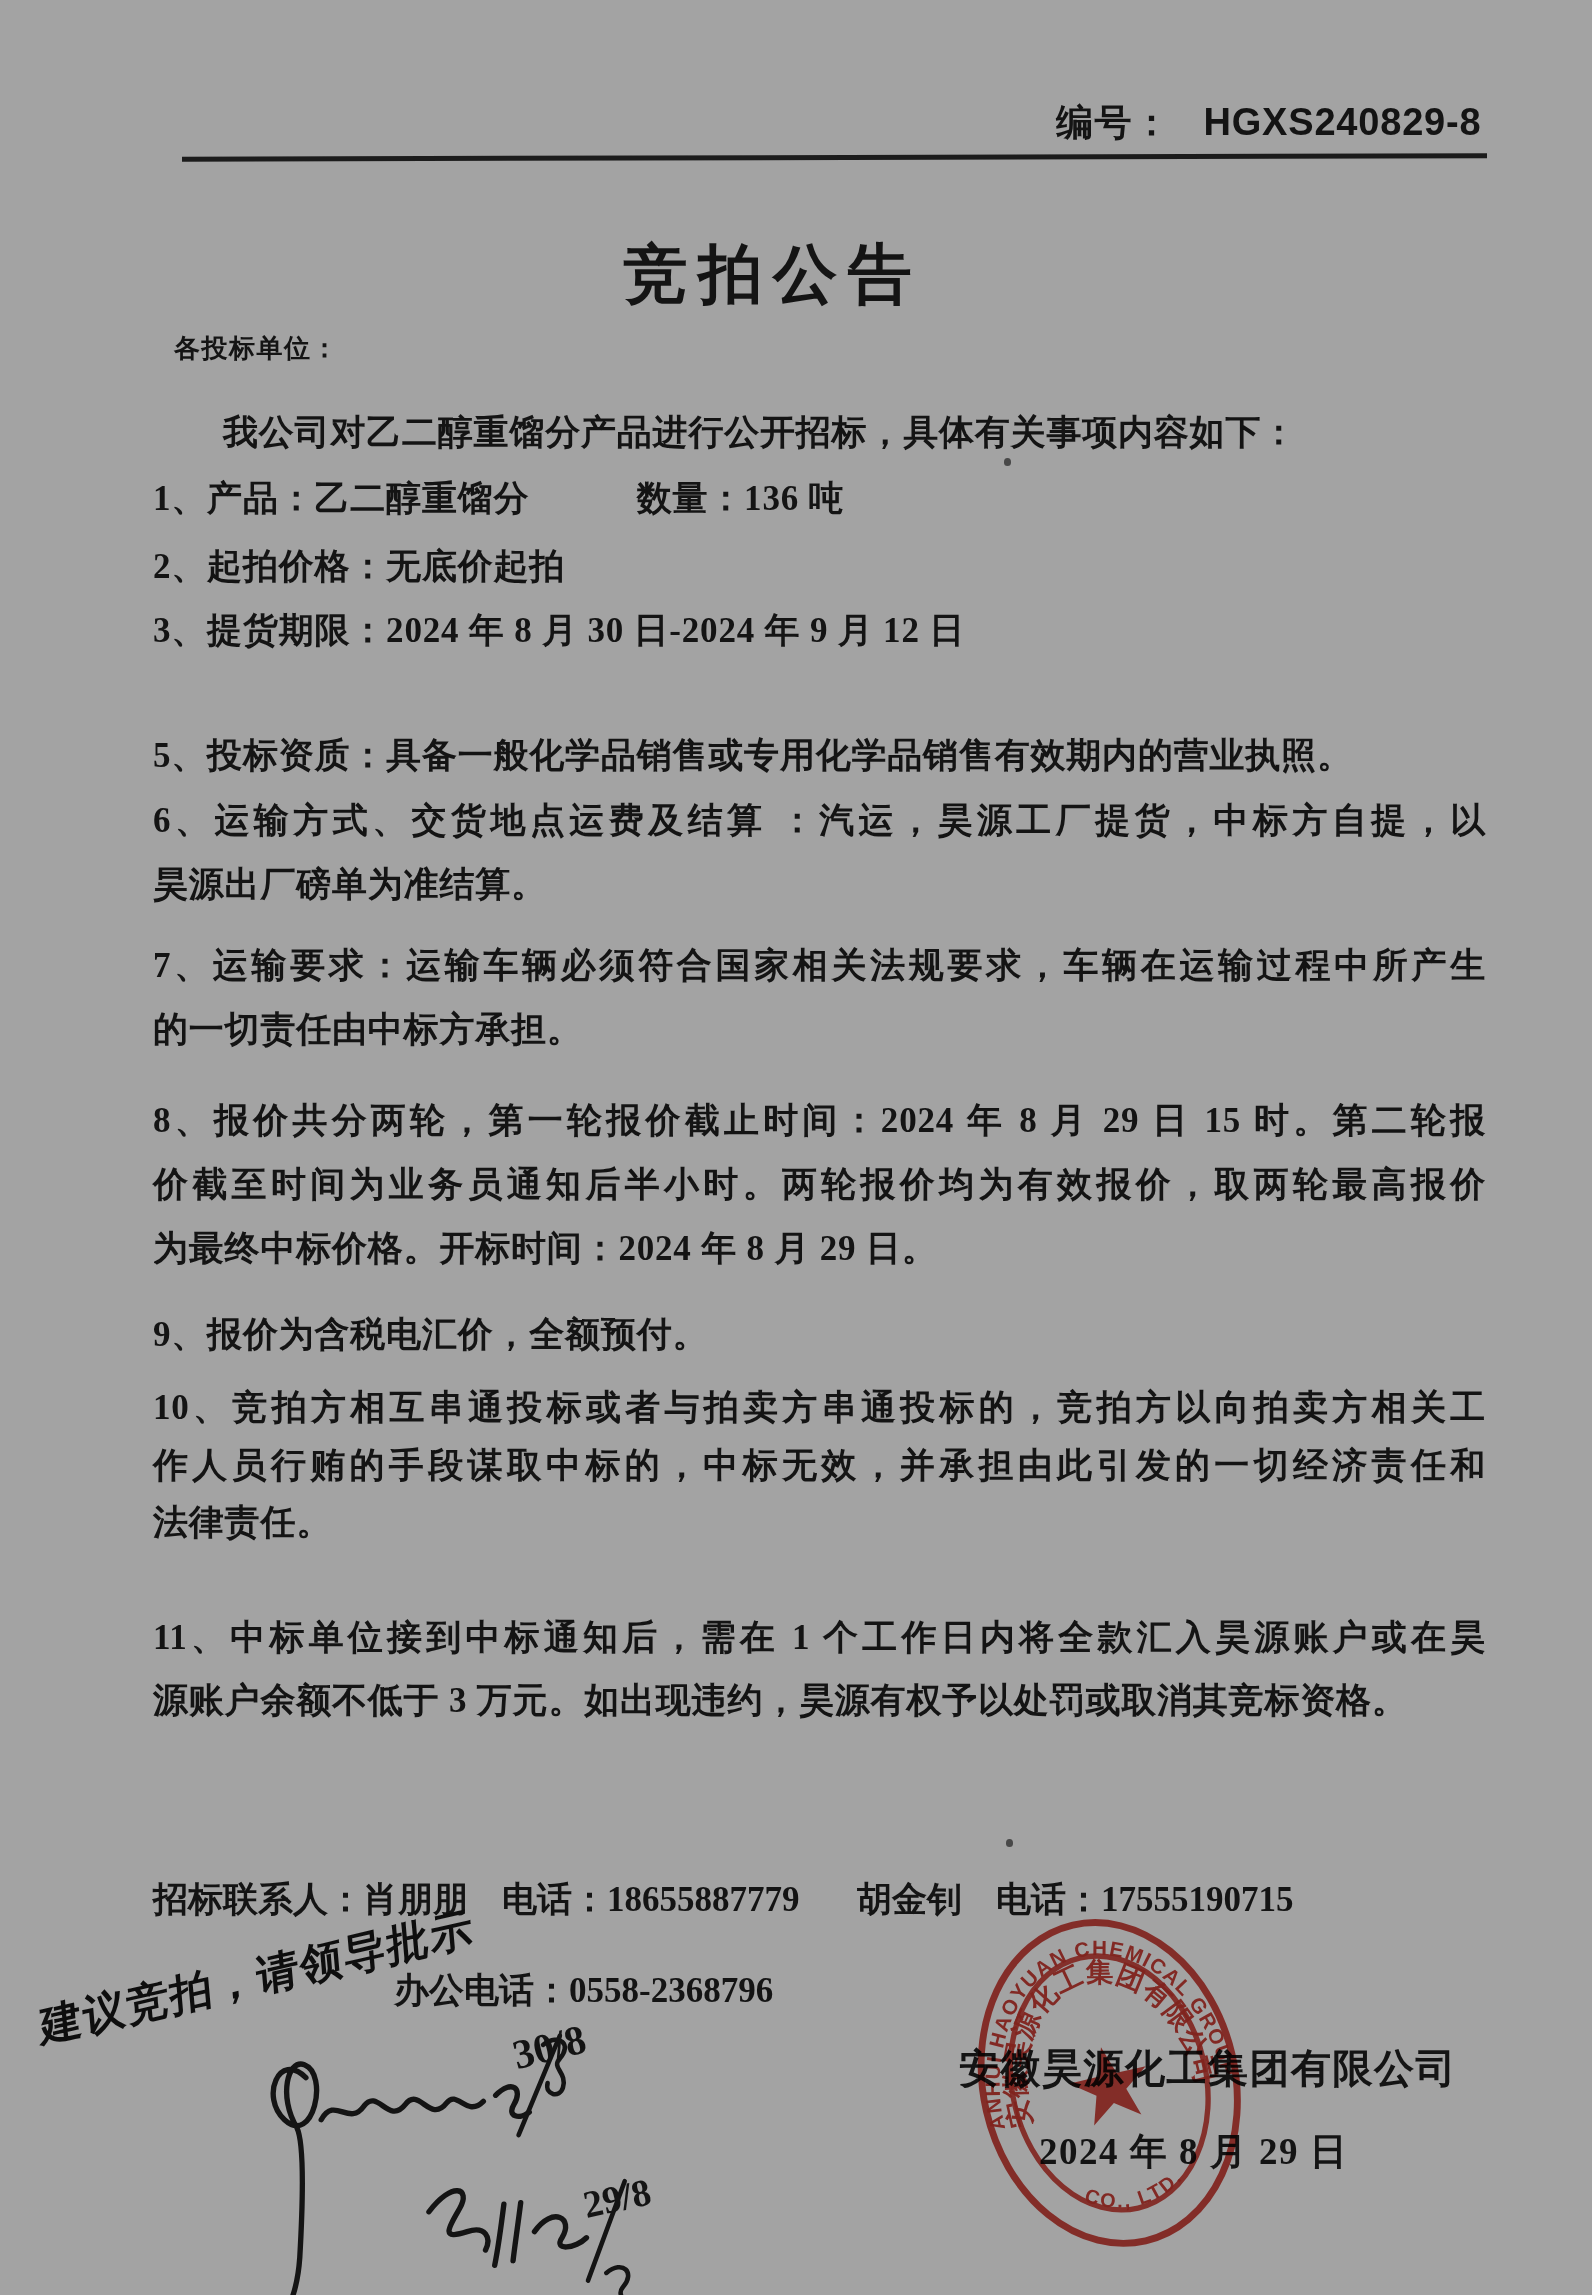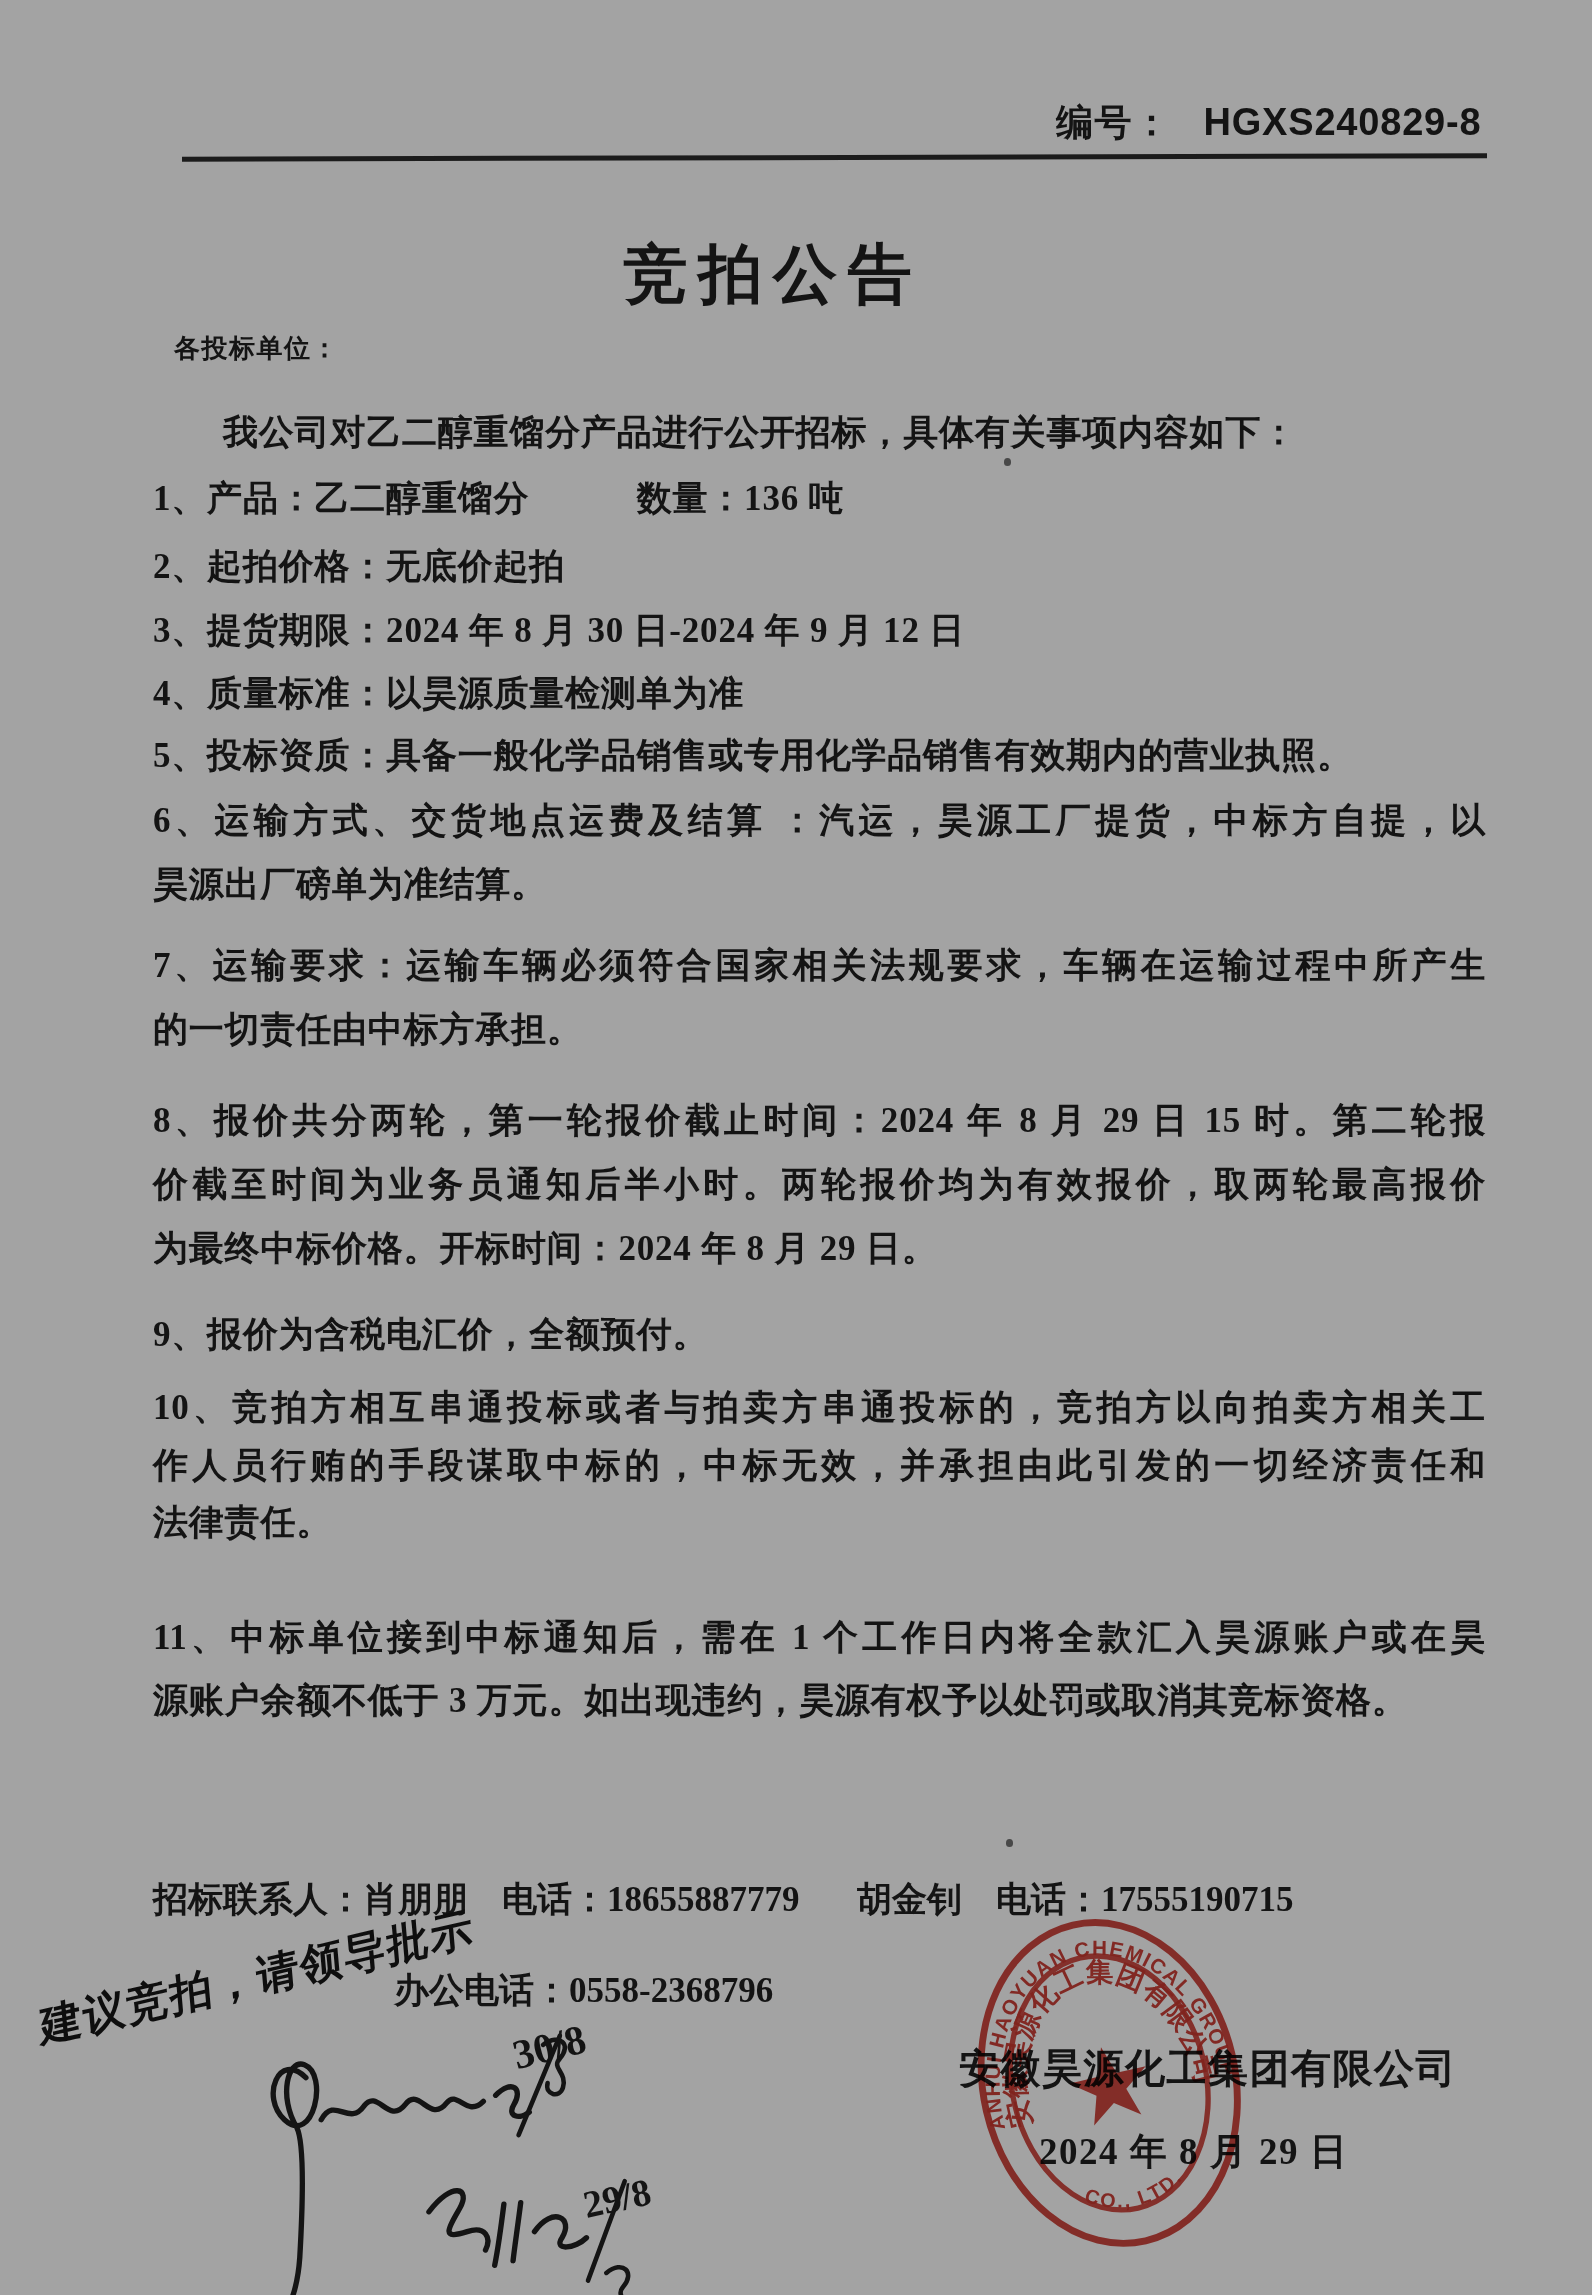--- a/index.html
+++ b/index.html
@@ -44,21 +44,20 @@
   <div class="rule"></div>
 
   <div class="title">竞拍公告</div>
   <div class="salutation">各投标单位：</div>
   <div class="ink-dot" style="top:458px;left:1004px;"></div>
 
   <div class="line indent" style="top:402px;">我公司对乙二醇重馏分产品进行公开招标，具体有关事项内容如下：</div>
   <div class="line" style="top:468px;">1、产品：乙二醇重馏分　　　数量：136 吨</div>
   <div class="line" style="top:536px;">2、起拍价格：无底价起拍</div>
   <div class="line" style="top:600px;">3、提货期限：2024 年 8 月 30 日-2024 年 9 月 12 日</div>
-  <div class="line" style="top:663px;">4、质量标准：以昊源质量检测单为准</div>
   <div class="line" style="top:725px;">5、投标资质：具备一般化学品销售或专用化学品销售有效期内的营业执照。</div>
   <div class="line just" style="top:790px;">6、运输方式、交货地点运费及结算 ：汽运，昊源工厂提货，中标方自提，以</div>
   <div class="line" style="top:854px;">昊源出厂磅单为准结算。</div>
   <div class="line just" style="top:935px;">7、运输要求：运输车辆必须符合国家相关法规要求，车辆在运输过程中所产生</div>
   <div class="line" style="top:999px;">的一切责任由中标方承担。</div>
   <div class="line just" style="top:1090px;">8、报价共分两轮，第一轮报价截止时间：2024 年 8 月 29 日 15 时。第二轮报</div>
   <div class="line just" style="top:1154px;">价截至时间为业务员通知后半小时。两轮报价均为有效报价，取两轮最高报价</div>
   <div class="line" style="top:1218px;">为最终中标价格。开标时间：2024 年 8 月 29 日。</div>
   <div class="line" style="top:1304px;">9、报价为含税电汇价，全额预付。</div>
   <div class="line just" style="top:1377px;">10、竞拍方相互串通投标或者与拍卖方串通投标的，竞拍方以向拍卖方相关工</div>

